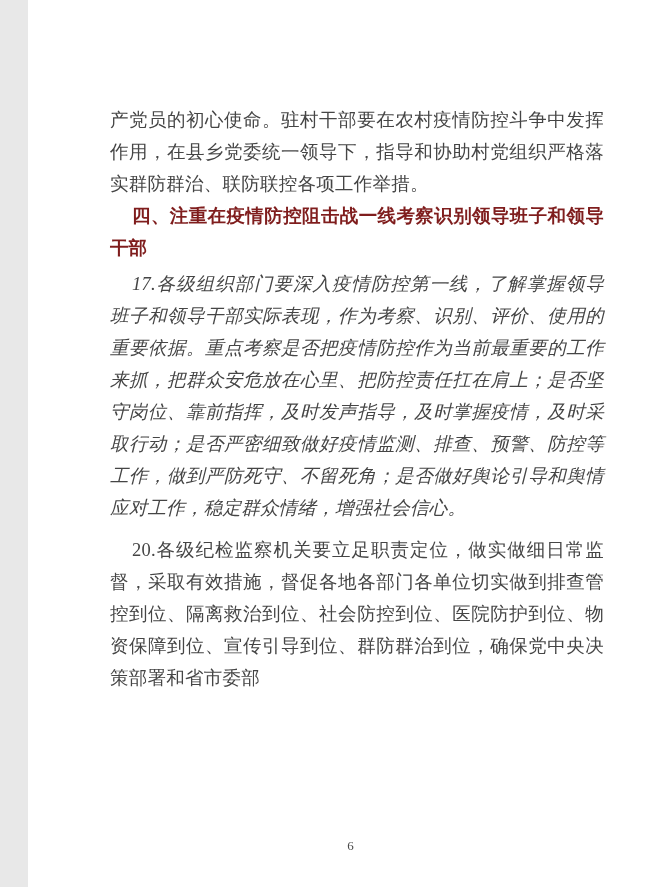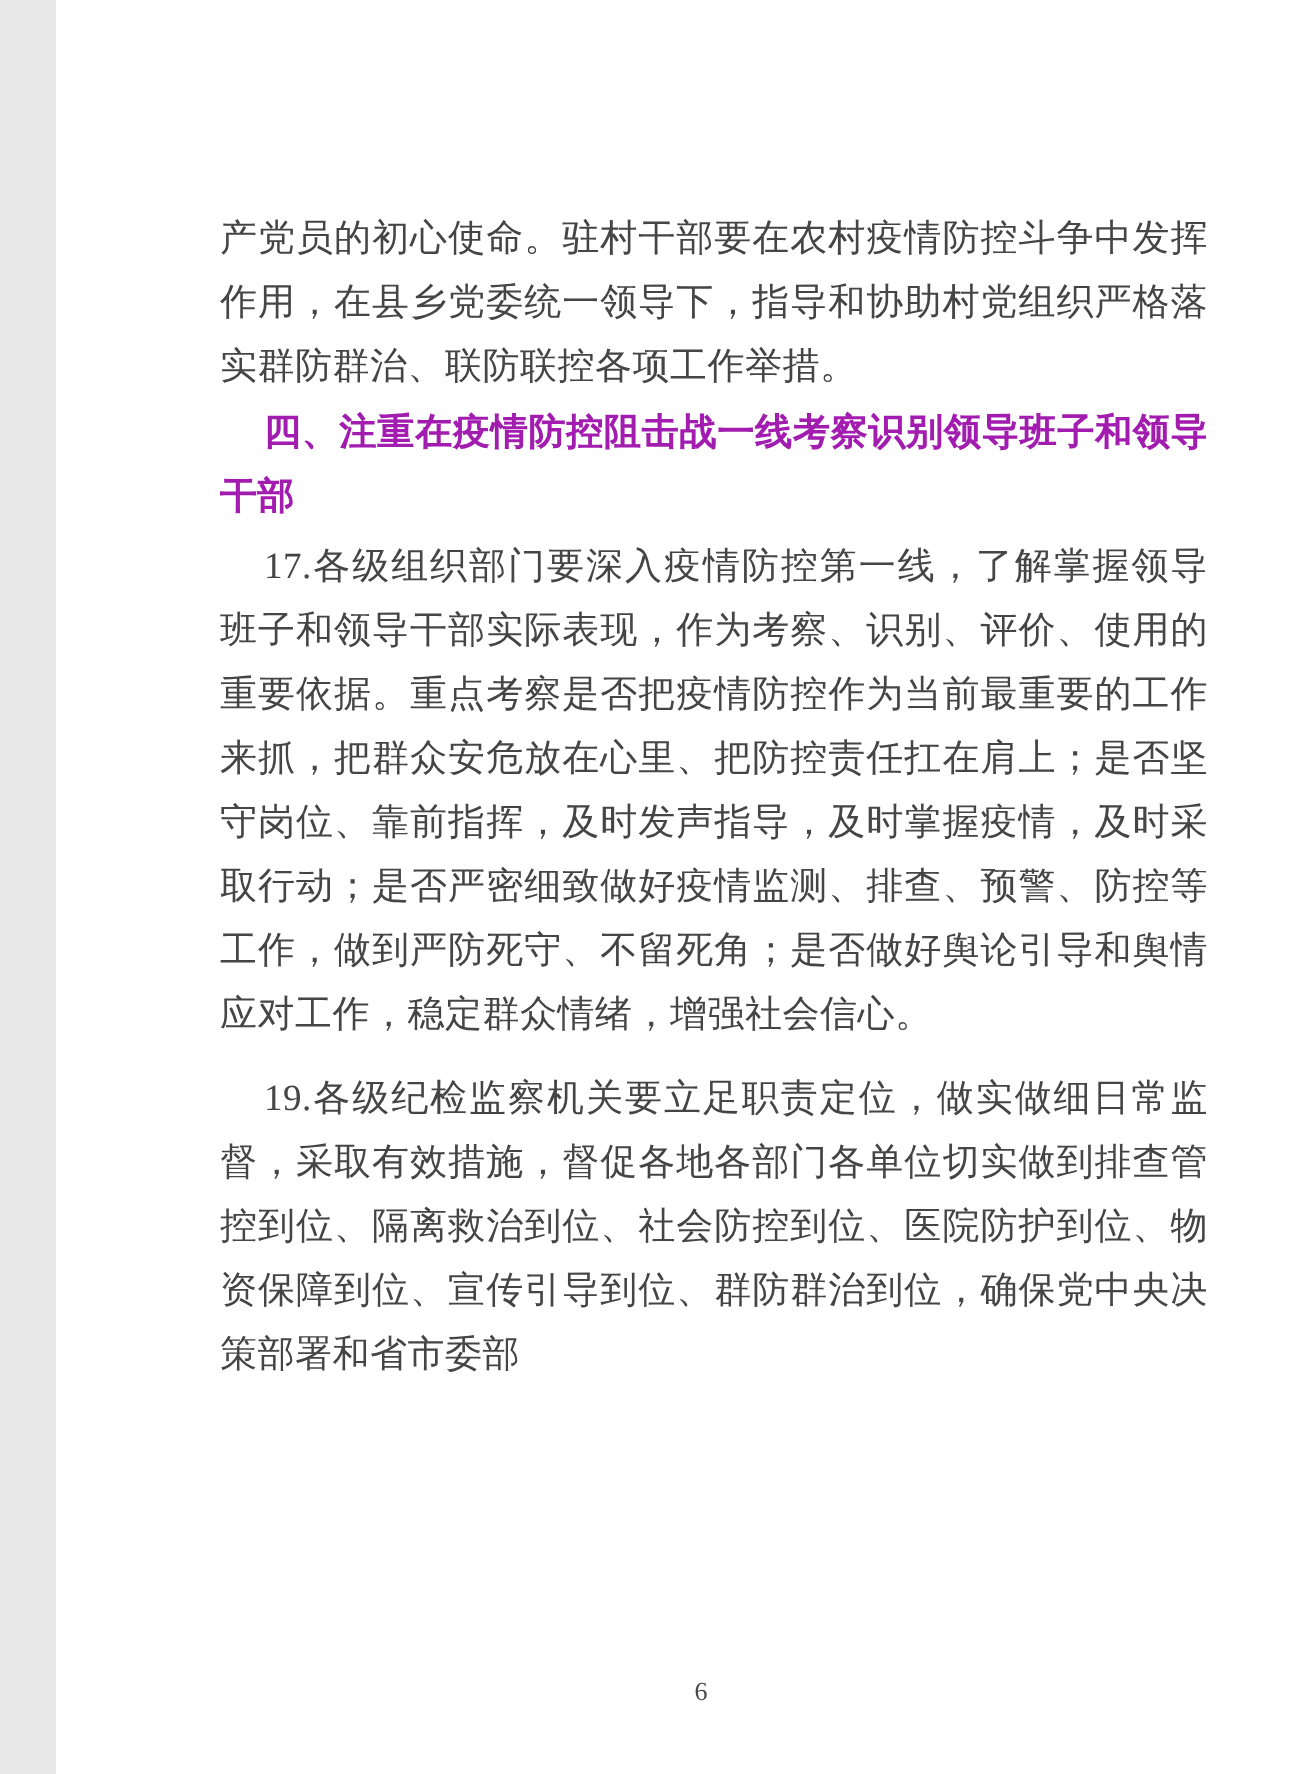--- a/index.html
+++ b/index.html
@@ -30,27 +30,27 @@
     color: #454545;
     text-align: justify;
     text-justify: inter-character;
   }
   p.para-indent {
     text-indent: 22px;
   }
   p.para-continuation {
     text-indent: 0;
   }
-  p.space-sm { margin-top: 4px; }
+  p.space-sm { margin-top: 4px; font-style: italic; }
   p.space-md { margin-top: 7px; }
   p.space-lg { margin-top: 10px; }
   p.section-heading {
     font-family: "Liberation Sans", "DejaVu Sans", sans-serif;
     font-weight: bold;
-    color: #a21caf;
+    color: #7f1d1d;
     letter-spacing: 0.1px;
   }
   .page-footer {
     position: absolute;
     left: 0;
     top: 838px;
     width: 645px;
     text-align: center;
     font-size: 13px;
     color: #4a4a4a;
@@ -64,19 +64,19 @@
 
   <div class="text-block">
 
     <p class="para-continuation">产党员的初心使命。驻村干部要在农村疫情防控斗争中发挥作用，在县乡党委统一领导下，指导和协助村党组织严格落实群防群治、联防联控各项工作举措。</p>
 
 
     <p class="para-indent section-heading">四、注重在疫情防控阻击战一线考察识别领导班子和领导干部</p>
 
     <p class="para-indent space-sm">17.各级组织部门要深入疫情防控第一线，了解掌握领导班子和领导干部实际表现，作为考察、识别、评价、使用的重要依据。重点考察是否把疫情防控作为当前最重要的工作来抓，把群众安危放在心里、把防控责任扛在肩上；是否坚守岗位、靠前指挥，及时发声指导，及时掌握疫情，及时采取行动；是否严密细致做好疫情监测、排查、预警、防控等工作，做到严防死守、不留死角；是否做好舆论引导和舆情应对工作，稳定群众情绪，增强社会信心。</p>
 
-    <p class="para-indent space-lg">19.各级纪检监察机关要立足职责定位，做实做细日常监督，采取有效措施，督促各地各部门各单位切实做到排查管控到位、隔离救治到位、社会防控到位、医院防护到位、物资保障到位、宣传引导到位、群防群治到位，确保党中央决策部署和省市委部</p>
+    <p class="para-indent space-lg">20.各级纪检监察机关要立足职责定位，做实做细日常监督，采取有效措施，督促各地各部门各单位切实做到排查管控到位、隔离救治到位、社会防控到位、医院防护到位、物资保障到位、宣传引导到位、群防群治到位，确保党中央决策部署和省市委部</p>
 
   </div>
 
   <div class="page-footer">6</div>
 
 </div>
 
 </body></html>

